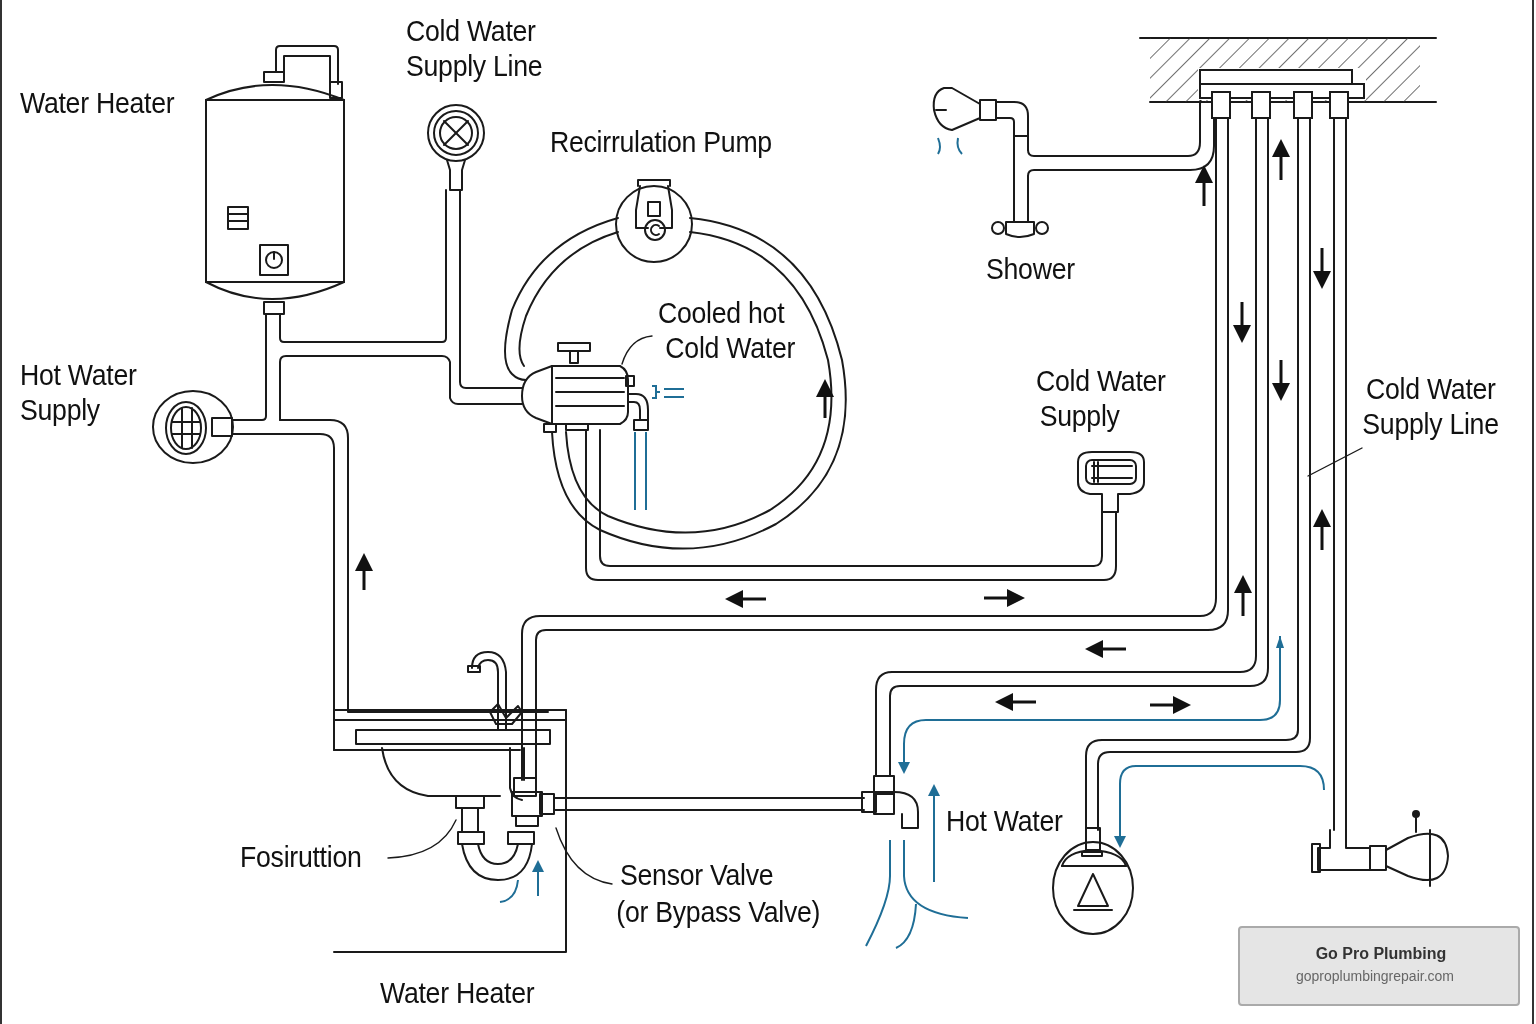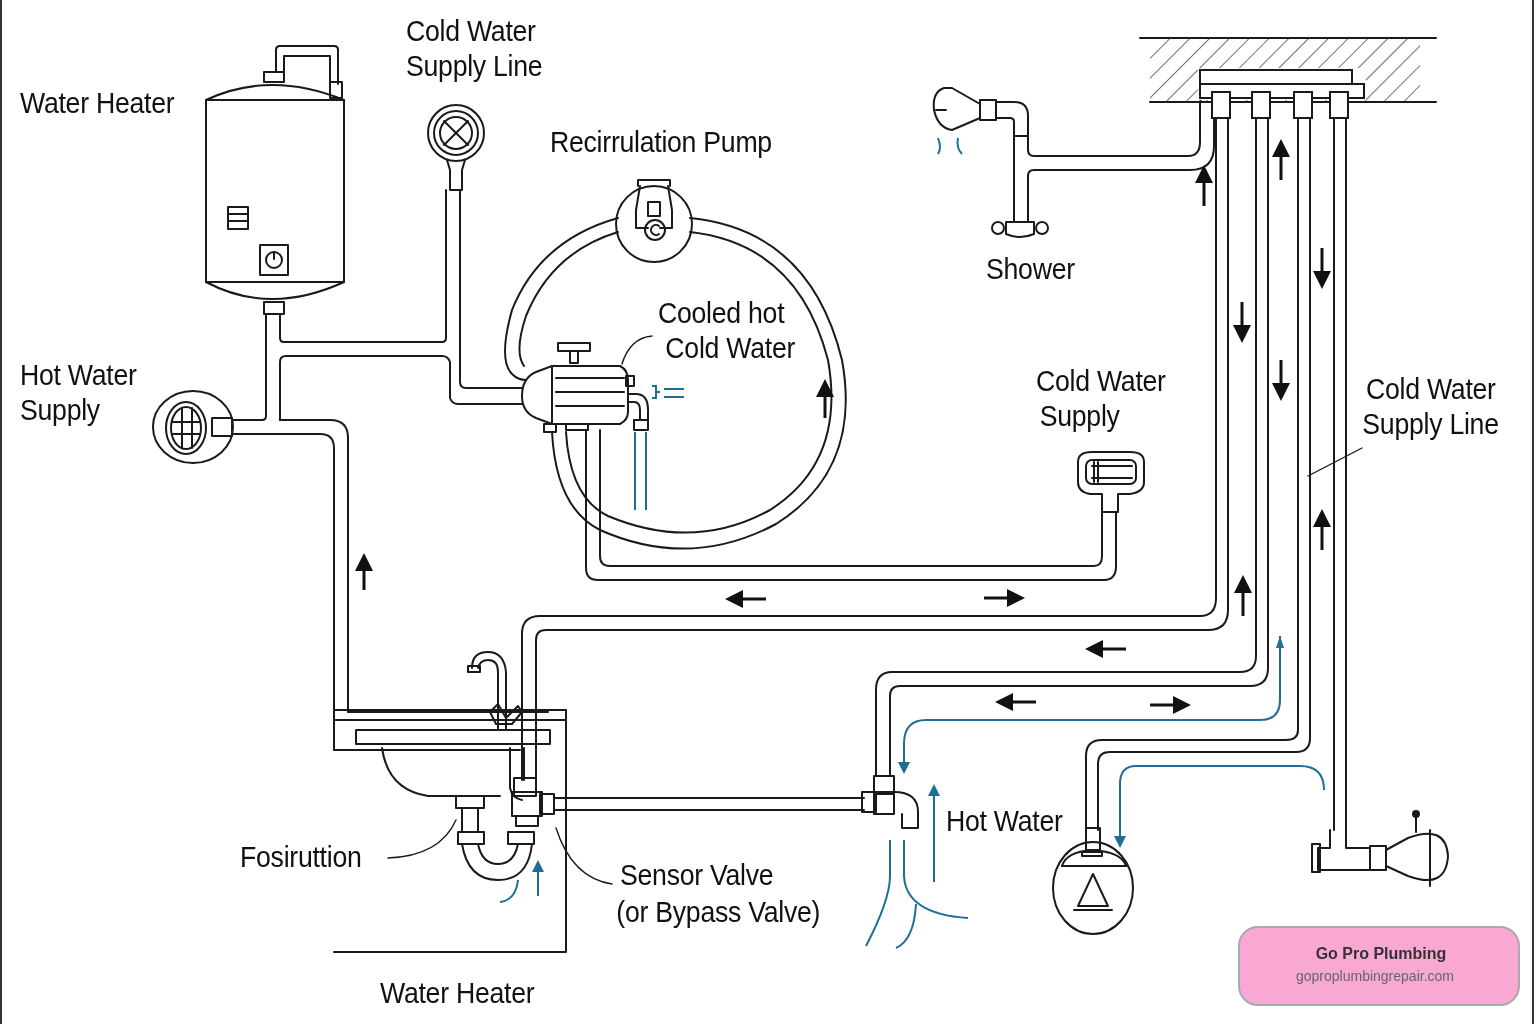--- a/index.html
+++ b/index.html
@@ -1,20 +1,20 @@
 <!DOCTYPE html>
 <html><head>
 <meta charset="utf-8">
 <style>
   html, body { margin: 0; padding: 0; background: #ffffff; }
   body { width: 1536px; height: 1024px; position: relative; overflow: hidden; font-family: "Liberation Sans", sans-serif; }
   #diagram { position: absolute; left: 0; top: 0; width: 1536px; height: 1024px; }
   .lbl { position: absolute; color: #111; font-family: "Liberation Sans", sans-serif; font-size: 29px; line-height: 35px; letter-spacing: -0.3px; white-space: nowrap; transform: scaleX(0.92); transform-origin: left top; }
   .lbl span { display: block; }
-  .card { position: absolute; left: 1238px; top: 926px; width: 282px; height: 80px; border: 2px solid #aaa; border-radius: 20px; background: #f9a8d4; box-sizing: border-box; text-align: center; }
+  .card { position: absolute; left: 1238px; top: 926px; width: 282px; height: 80px; border: 2px solid #aaa; border-radius: 4px; background: #e5e5e5; box-sizing: border-box; text-align: center; }
   .card .t { font-family: "Liberation Sans", sans-serif; font-weight: bold; font-size: 16px; color: #333; margin-top: 17px; padding-left: 4px; }
   .card .u { font-family: "Liberation Sans", sans-serif; font-size: 14px; color: #666; margin-top: 5px; padding-right: 8px; }
   .frame-left { position: absolute; left: 0; top: 0; width: 2px; height: 1024px; background: #333; }
   .frame-right { position: absolute; left: 1532px; top: 0; width: 2px; height: 1024px; background: #333; }
 </style>
 </head>
 <body>
 
 <div class="frame-left"></div>
 <div class="frame-right"></div>

